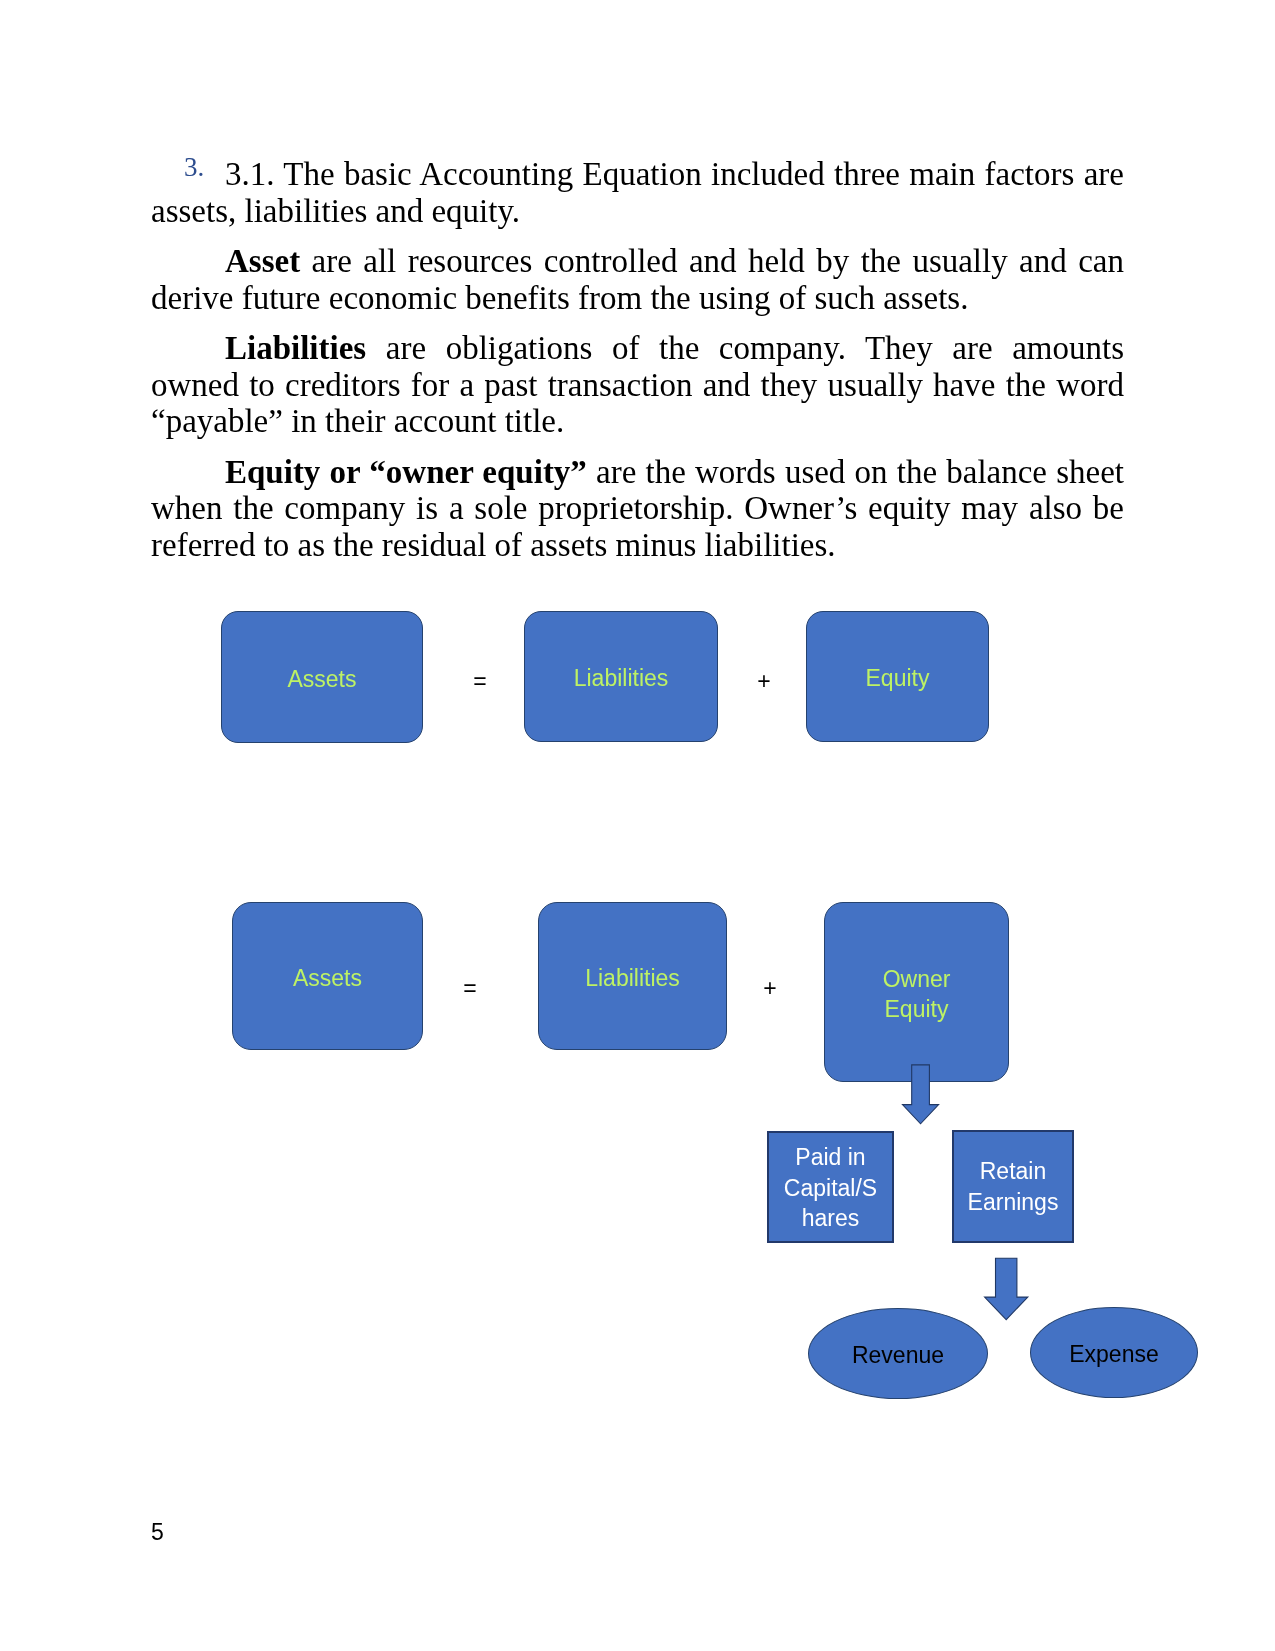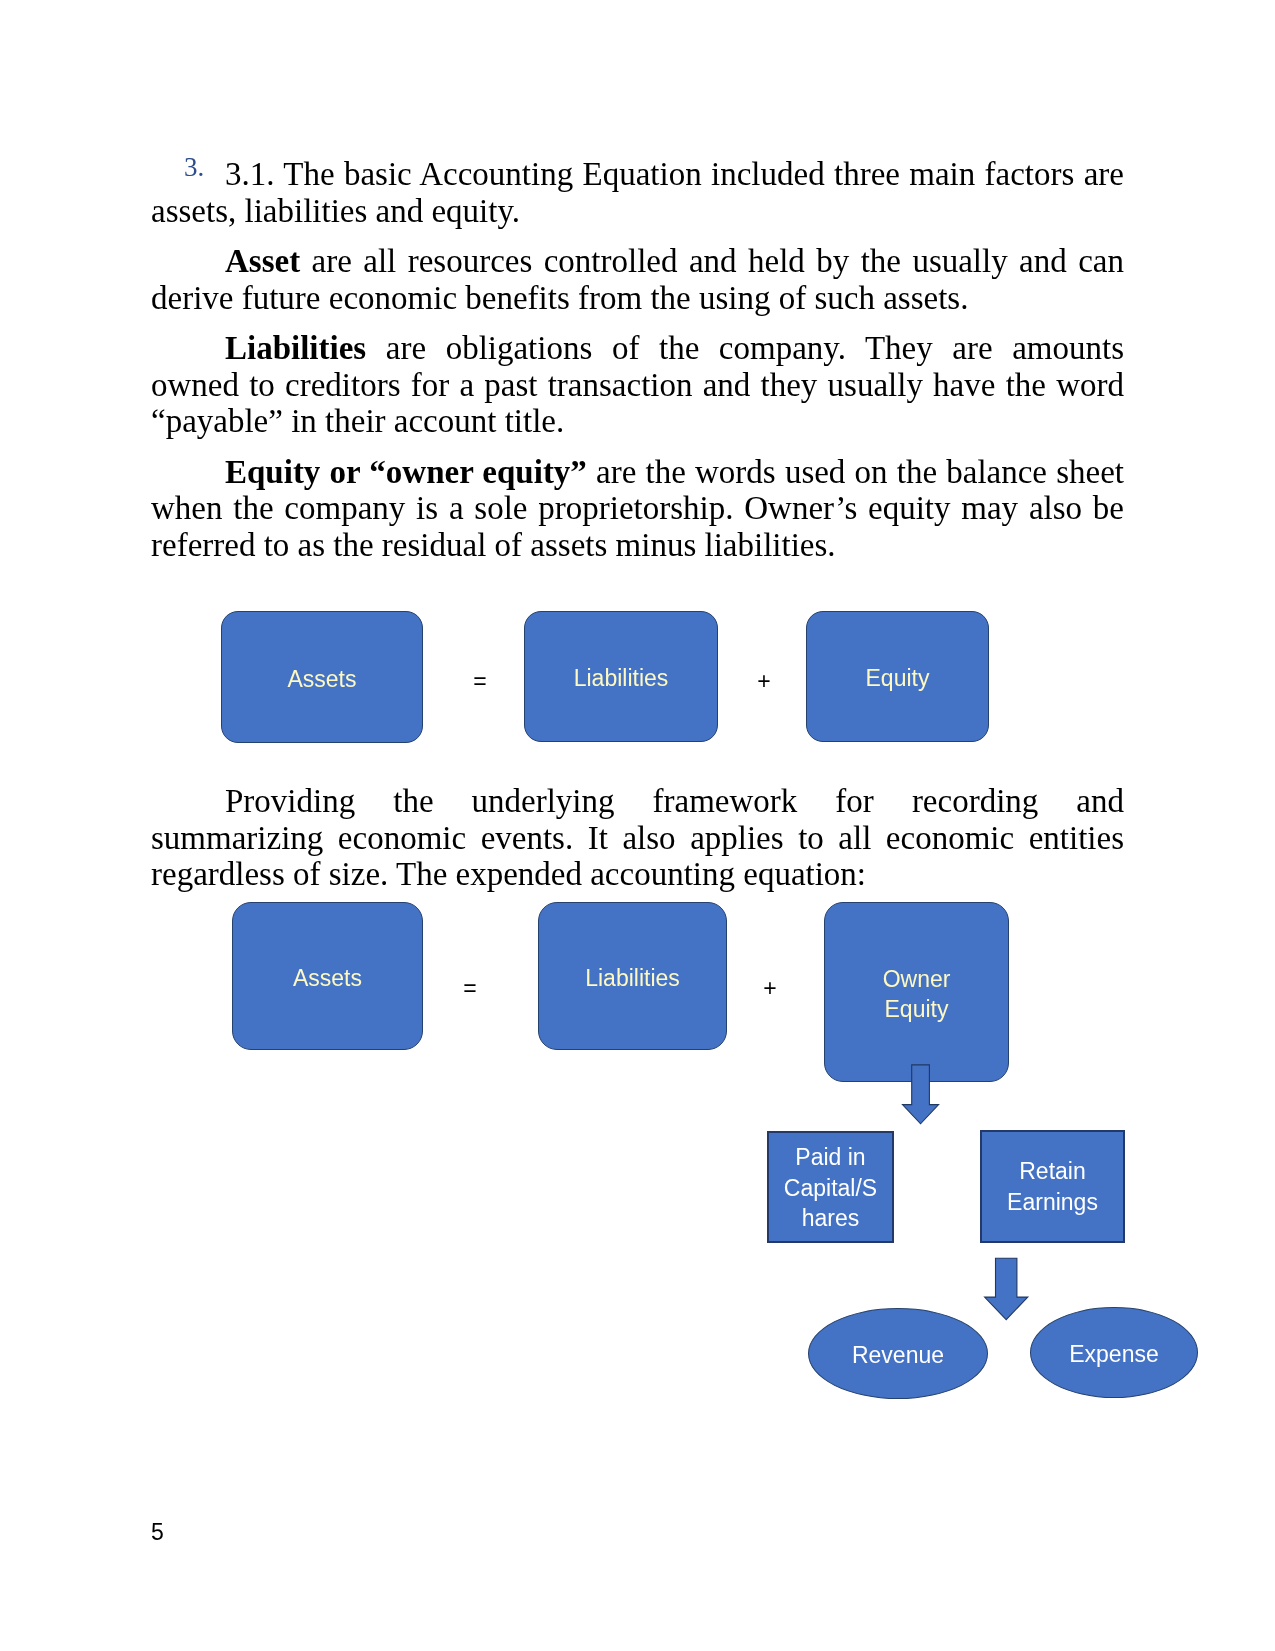--- a/index.html
+++ b/index.html
@@ -49,21 +49,21 @@
   }
   p.para b { font-weight: bold; }
 
   
   .diagram { position: absolute; }
   .rbox {
     position: absolute;
     background: #4472C4;
     border: 1.5px solid #25426E;
     border-radius: 17px;
-    color: #fef9c3;
+    color: #bef264;
     font-family: "Liberation Sans", sans-serif;
     font-size: 23px;
     line-height: 30.2px;
     display: flex;
     align-items: center;
     justify-content: center;
     text-align: center;
     box-sizing: border-box;
     padding-top: 4px;
   }
@@ -82,21 +82,21 @@
     text-align: center;
     white-space: pre-line;
     box-sizing: border-box;
     padding-top: 2px;
   }
   .ell {
     position: absolute;
     background: #4472C4;
     border: 1.5px solid #25426E;
     border-radius: 50%;
-    color: #ffffff;
+    color: #000000;
     font-family: "Liberation Sans", sans-serif;
     font-size: 23px;
     line-height: 30.2px;
     display: flex;
     align-items: center;
     justify-content: center;
     text-align: center;
     box-sizing: border-box;
     padding-top: 3px;
   }
@@ -136,43 +136,40 @@
     </div>
   <div class="op" style="left:460px;top:668px;width:40px;"><span>=</span></div>
   <div class="rbox" style="left:524px;top:611px;width:194px;height:131px;">
       <span>Liabilities</span>
     </div>
   <div class="op" style="left:744px;top:668px;width:40px;"><span>+</span></div>
   <div class="rbox" style="left:806px;top:611px;width:183px;height:131px;">
       <span>Equity</span>
     </div>
 
-  <div class="doc-body" style="top:783px;">
-    <p class="para"><span>Providing the underlying framework for recording and summarizing economic events. It also applies to all economic entities regardless of size. The expended accounting equation:</span></p>
-  </div>
 
   <div class="rbox rbox2" style="left:232px;top:902px;width:191px;height:148px;">
       <span>Assets</span>
     </div>
   <div class="op" style="left:450px;top:975px;width:40px;"><span>=</span></div>
   <div class="rbox rbox2" style="left:538px;top:902px;width:189px;height:148px;">
       <span>Liabilities</span>
     </div>
   <div class="op" style="left:750px;top:975px;width:40px;"><span>+</span></div>
   <div class="rbox rbox2" style="left:824px;top:902px;width:185px;height:180px;white-space:pre-line;"><span>Owner
 Equity</span></div>
 
   <svg class="diagram" style="left:901px;top:1064px;" width="39" height="62" viewBox="0 0 39 62">
     <path d="M10.7 0.9 H28.4 V40.6 H37.6 L19.55 59.8 L1.5 40.6 H10.7 Z" fill="#4472C4" stroke="#203864" stroke-width="1.1" stroke-linejoin="miter"></path>
   </svg>
 
   <div class="sbox" style="left:767px;top:1131px;width:127px;height:112px;"><span>Paid in
 Capital/S
 hares</span></div>
-  <div class="sbox" style="left:952px;top:1130px;width:145px;height:113px;padding-top:0;margin-left:28px;"><span>Retain
+  <div class="sbox" style="left:952px;top:1130px;width:122px;height:113px;padding-top:0;"><span>Retain
 Earnings</span></div>
 
   <svg class="diagram" style="left:982px;top:1257px;" width="49" height="65" viewBox="0 0 49 65">
     <path d="M13.5 1.2 H34.9 V40.1 H45.8 L24.2 62.6 L2.6 40.1 H13.5 Z" fill="#4472C4" stroke="#203864" stroke-width="1.1" stroke-linejoin="miter"></path>
   </svg>
 
   <div class="ell" style="left:808px;top:1308px;width:180px;height:91px;">
       <span>Revenue</span>
     </div>
   <div class="ell" style="left:1030px;top:1307px;width:168px;height:91px;">

